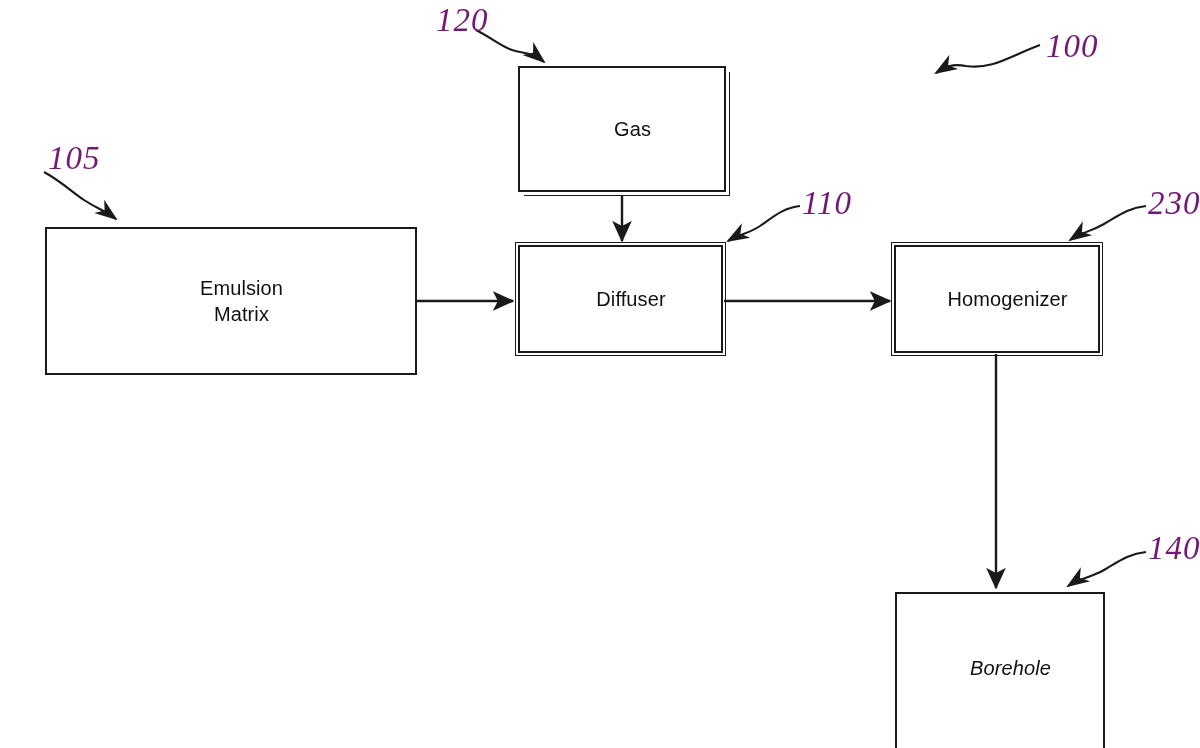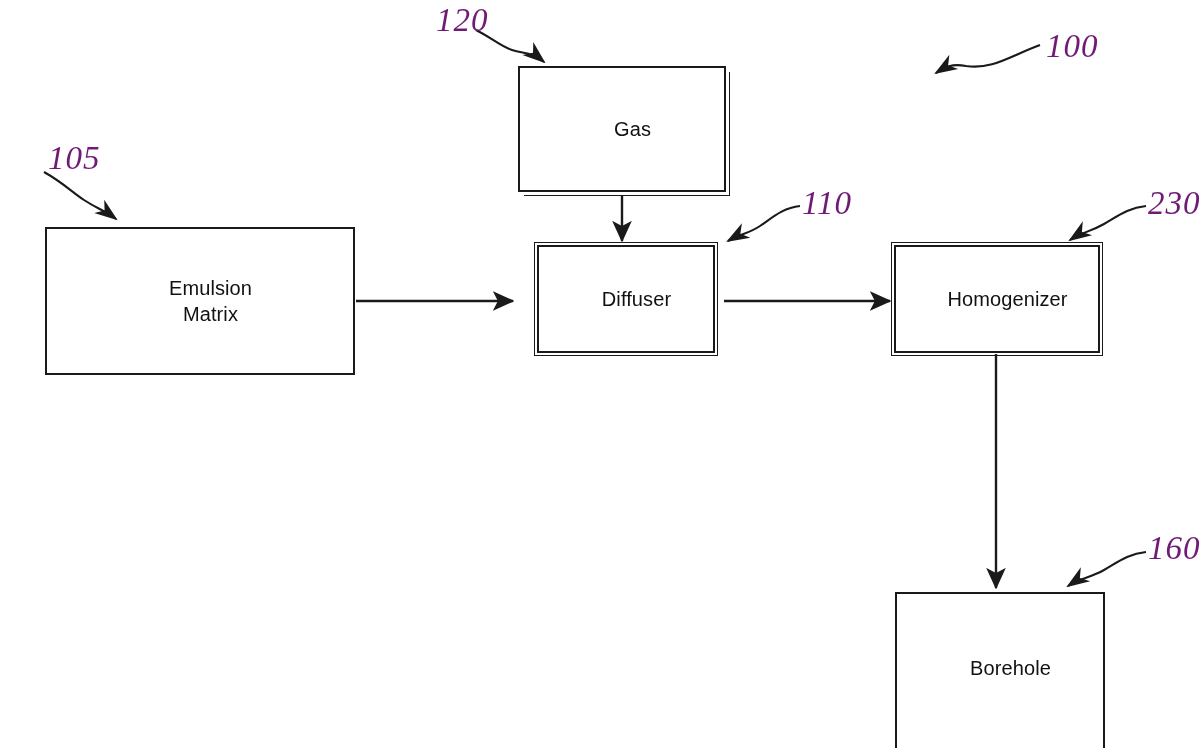--- a/index.html
+++ b/index.html
@@ -92,46 +92,46 @@
 
     <path d="M800,206 C782,208 772,218 760,226 C748,234 740,234 728,241" fill="none" stroke="#1a1a1a" stroke-width="2.1" marker-end="url(#leaderhead)"></path>
 
     <path d="M476,30 C492,38 500,46 512,50 C524,54 532,52 544,62" fill="none" stroke="#1a1a1a" stroke-width="2.1" marker-end="url(#leaderhead)"></path>
 
     <path d="M1146,206 C1128,208 1118,216 1104,224 C1090,232 1082,232 1070,240" fill="none" stroke="#1a1a1a" stroke-width="2.1" marker-end="url(#leaderhead)"></path>
 
     <path d="M1146,552 C1128,554 1118,562 1104,570 C1090,578 1080,578 1068,586" fill="none" stroke="#1a1a1a" stroke-width="2.1" marker-end="url(#leaderhead)"></path>
   </svg>
 
-  <div class="node" style="left:45px; top:227px; width:310px; height:148px;">
+  <div class="node" style="left:45px; top:227px; width:372px; height:148px;">
     <span class="node-label">Emulsion
 Matrix</span>
   </div>
 
   <div class="node shadowed" style="left:518px; top:66px; width:208px; height:126px;">
     <span class="node-label">Gas</span>
   </div>
 
-  <div class="node doubled" style="left:537px; top:245px; width:178px; height:108px;">
+  <div class="node doubled" style="left:518px; top:245px; width:205px; height:108px;">
     <span class="node-label">Diffuser</span>
   </div>
 
   <div class="node doubled" style="left:894px; top:245px; width:206px; height:108px;">
     <span class="node-label">Homogenizer</span>
   </div>
 
   <div class="node" style="left:895px; top:592px; width:210px; height:160px;">
-    <span class="node-label" style="margin-top:-8px;">Borehole</span>
+    <span class="node-label" style="margin-top:-8px;font-style:italic;">Borehole</span>
   </div>
 
   <span class="refnum" style="left:1046px; top:28px;">100</span>
 
   <span class="refnum" style="left:8px; top:140px;margin-left:40px;">105</span>
 
   <span class="refnum" style="left:802px; top:185px;">110</span>
 
   <span class="refnum" style="left:436px; top:2px;">120</span>
 
   <span class="refnum" style="left:1148px; top:185px;">230</span>
 
-  <span class="refnum" style="left:1148px; top:530px;">160</span>
+  <span class="refnum" style="left:1148px; top:530px;">140</span>
 
 </div>
 
 </body></html>

